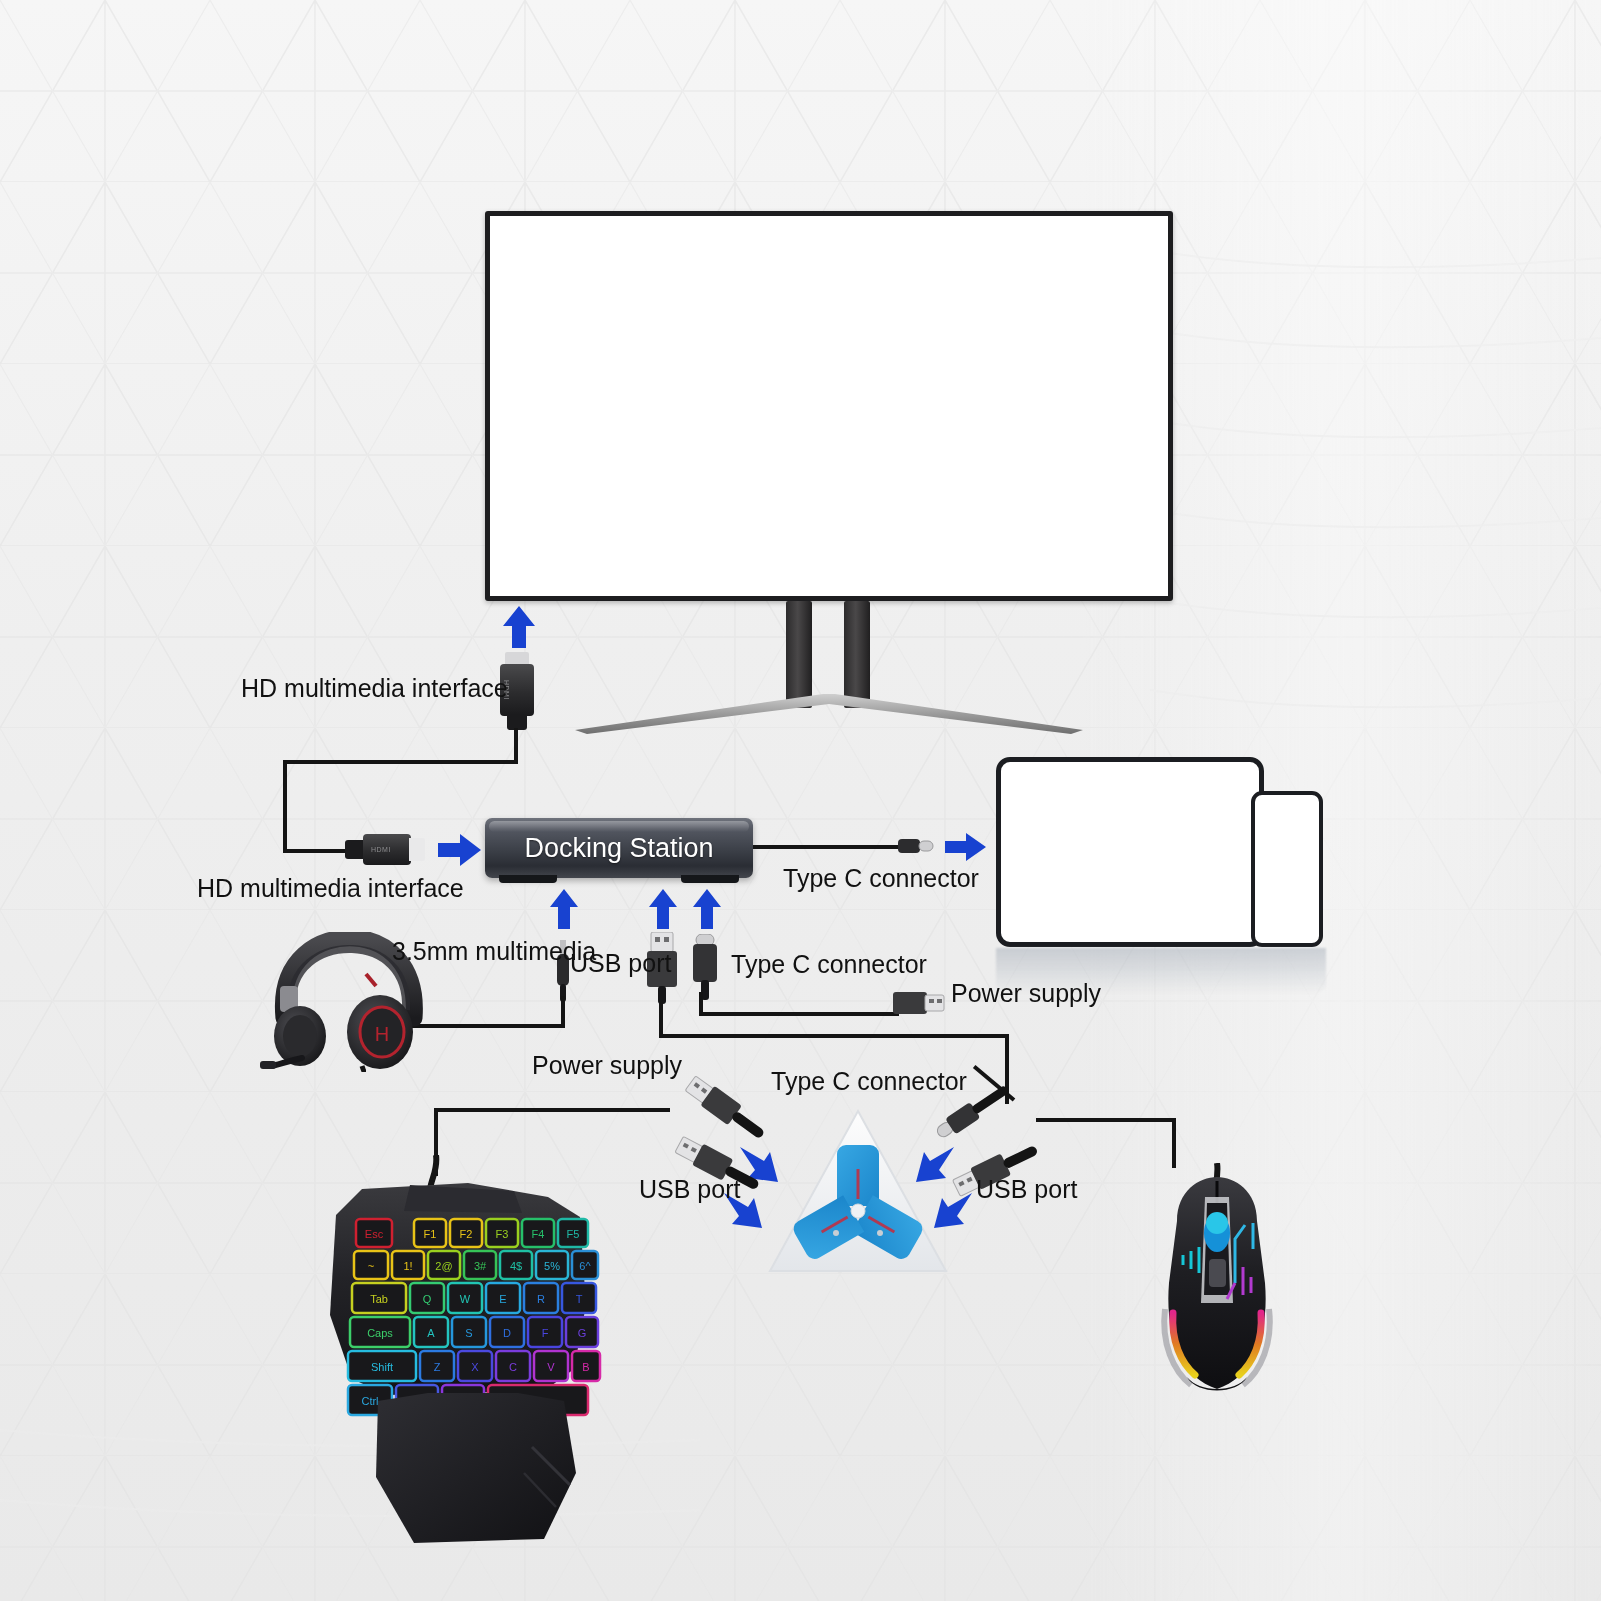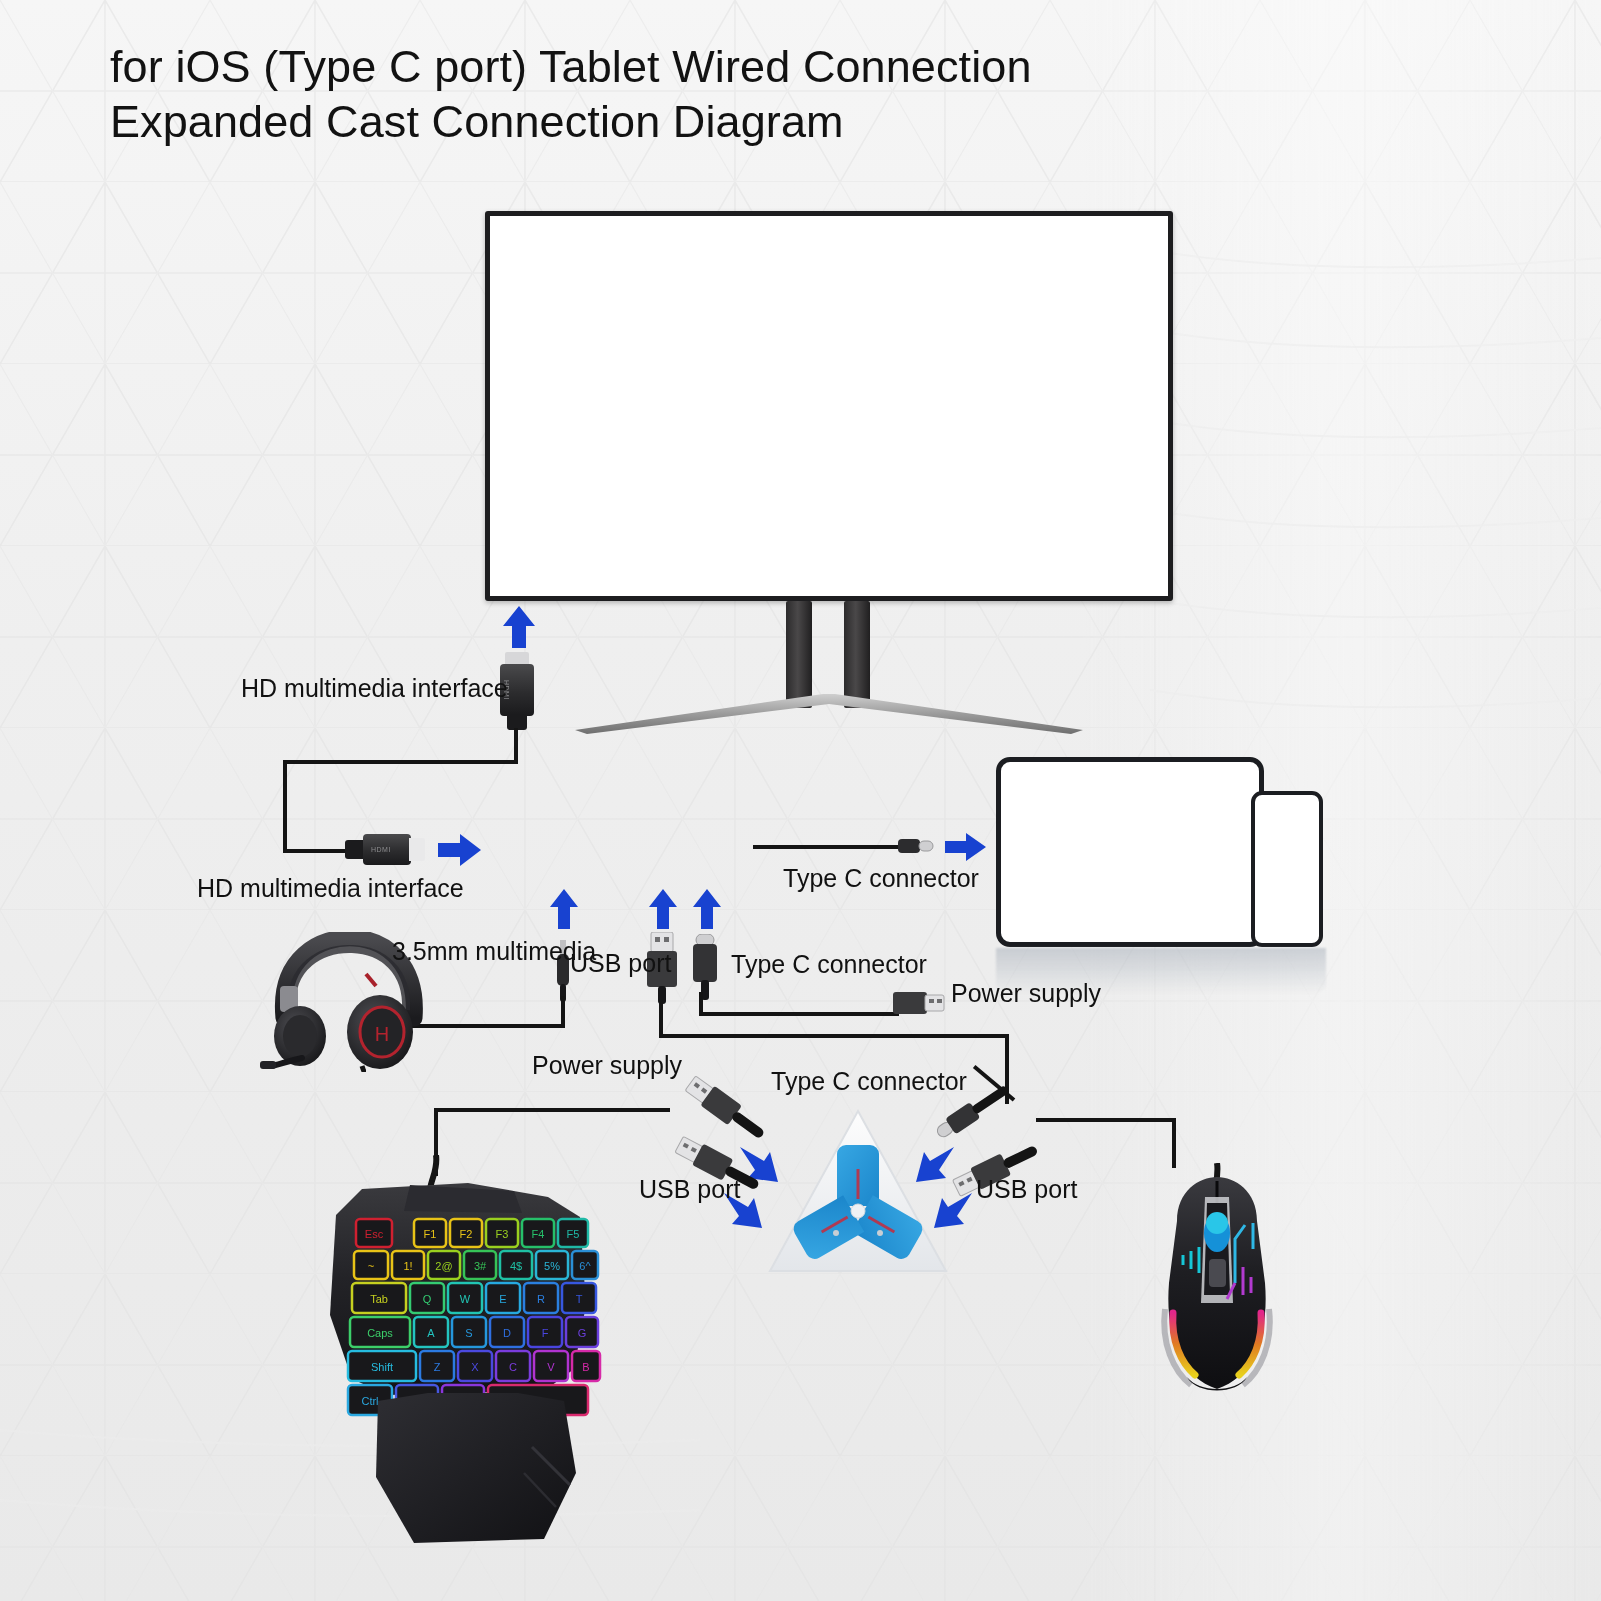--- a/index.html
+++ b/index.html
@@ -106,22 +106,20 @@
         <path d="M1150 420 q180 30 451 8"></path>
           <path d="M1150 510 q180 30 451 8"></path>
         <path d="M1150 600 q180 30 451 8"></path>
           <path d="M1150 690 q180 30 451 8"></path>
         <path d="M0 1430 q300 26 700 10"></path>
           <path d="M0 1500 q300 26 700 10"></path>
       </g>
     </svg>
   </div>
 
-  <div id="title">for iOS (Type C port) Tablet Wired Connection
-Expanded Cast Connection Diagram</div>
 
   <div id="monitor">
     <div class="bezel"></div>
     <div class="screen"></div>
   </div>
   <div id="neck">
     <div class="col c1"></div>
       <div class="col c2"></div>
   </div>
   <div id="base">
@@ -161,20 +159,27 @@
     <div class="tip" style="left:64px;top:6px;width:16px;height:23px;border-radius:0 2px 2px 0;"></div>
     <div class="txt" style="left:26px;top:14px;">HDMI</div>
   </div>
 
   <div class="arrow" style="left:438px;top:833px;">
     <svg width="44" height="34" viewBox="0 0 44 34">
         <path d="M0 10 L22 10 L22 1 L43 17 L22 33 L22 24 L0 24 Z" fill="#1842d0"></path>
       </svg>
   </div>
 
+  <div id="dock">
+    <div class="shell"></div>
+    <div class="gloss"></div>
+    <div class="foot" style="left:14px;width:58px;"></div>
+    <div class="foot" style="left:196px;width:58px;"></div>
+    <div class="lbl">Docking Station</div>
+  </div>
 
   <div class="cable h" style="left:753px;top:845px;width:145px;"></div>
   <div class="plug" style="left:898px;top:835px;">
     <svg width="38" height="22" viewBox="0 0 38 22">
       <rect x="0" y="4" width="22" height="14" rx="4" fill="#2c2c2e"></rect>
       <rect x="21" y="6" width="14" height="10" rx="5" fill="#cfcfd1" stroke="#9a9a9c" stroke-width="1"></rect>
     </svg>
   </div>
   <div class="arrow" style="left:945px;top:832px;">
     <svg width="42" height="30" viewBox="0 0 42 30">

